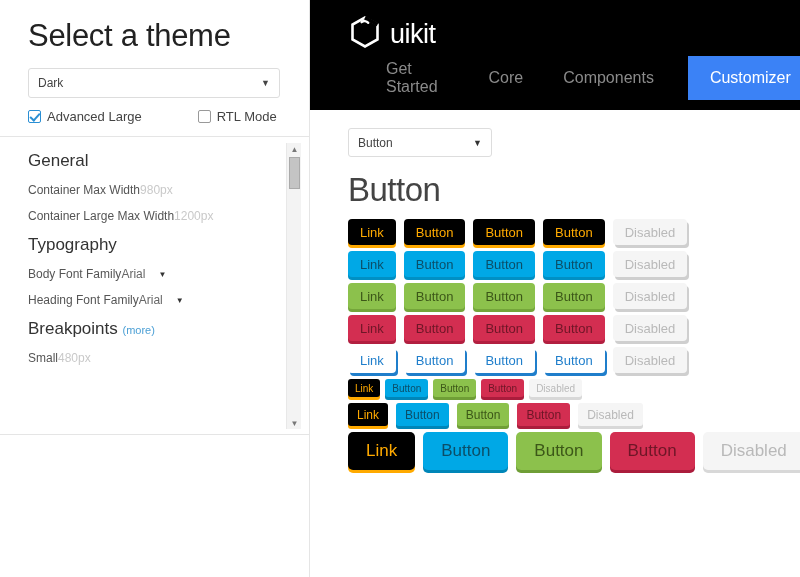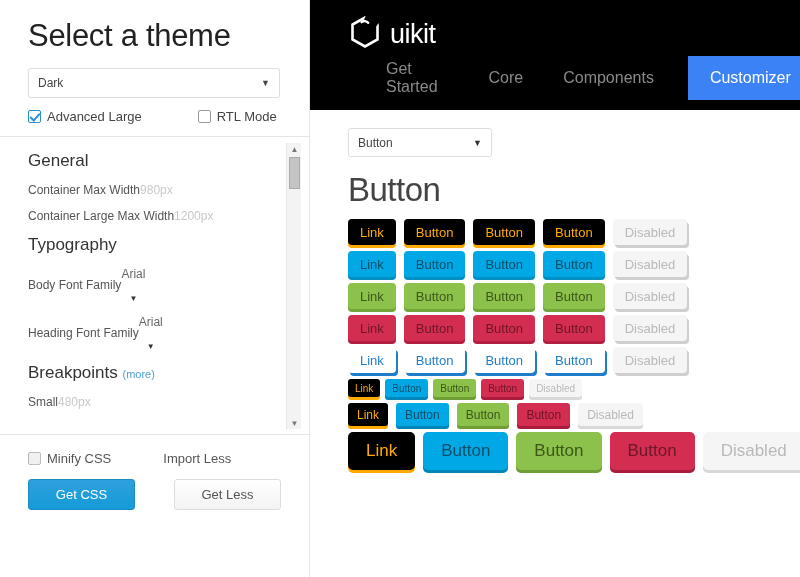--- a/index.html
+++ b/index.html
@@ -95,21 +95,21 @@
   .sec-head .more {
     font-size: 11px; color: #4b9fd5; cursor: pointer;
   }
   .opt-row {
     display: flex; align-items: center;
     font-size: 12px; color: #555;
     padding: 6px 0;
   }
   .opt-val { color: #c9c9c9; font-size: 12px; }
   .opt-val.dark { color: #666; }
-  .opt-right { display: flex; align-items: center; gap: 13px; flex-direction: column; }
+  .opt-right { display: flex; align-items: center; gap: 13px; }
   .mini-caret { font-size: 8px; color: #333; }
 
   
   .vscroll {
     position: absolute;
     right: 8px; top: 6px;
     width: 15px; height: 286px;
     background: #f3f3f3;
     border-left: 1px solid #e8e8e8;
   }
@@ -322,33 +322,20 @@
 
       </div>
 
       <div class="vscroll">
         <div class="vs-arrow up">▲</div>
         <div class="vs-thumb"></div>
         <div class="vs-arrow down">▼</div>
       </div>
     </div>
 
-    <div class="bottom-area">
-      <div class="bot-row1">
-        <label class="mode-item">
-          <span class="chk grey"></span>
-          <span>Minify CSS</span>
-        </label>
-        <span class="import-less">Import Less</span>
-      </div>
-      <div class="btn-row">
-        <div class="btn-getcss">Get CSS</div>
-        <div class="btn-getless">Get Less</div>
-      </div>
-    </div>
   </div>
 
   <div id="main">
 
     <div id="topnav">
       <div class="brand">
         <span>
           <svg width="30" height="32" viewBox="0 0 30 32" aria-hidden="true">
             <path d="M15 1.6 L27.5 8.6 L27.5 23.4 L15 30.4 L2.5 23.4 L2.5 8.6 Z" fill="none" stroke="#ffffff" stroke-width="2.6"></path>
             <path d="M15 1.6 L27.5 8.6" fill="none" stroke="#000000" stroke-width="3.6"></path>

